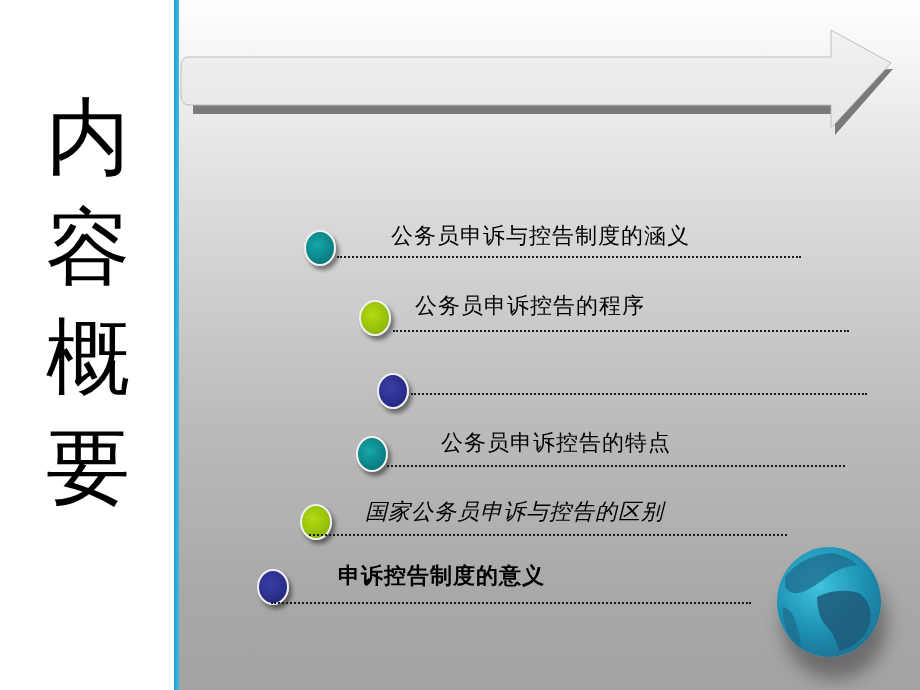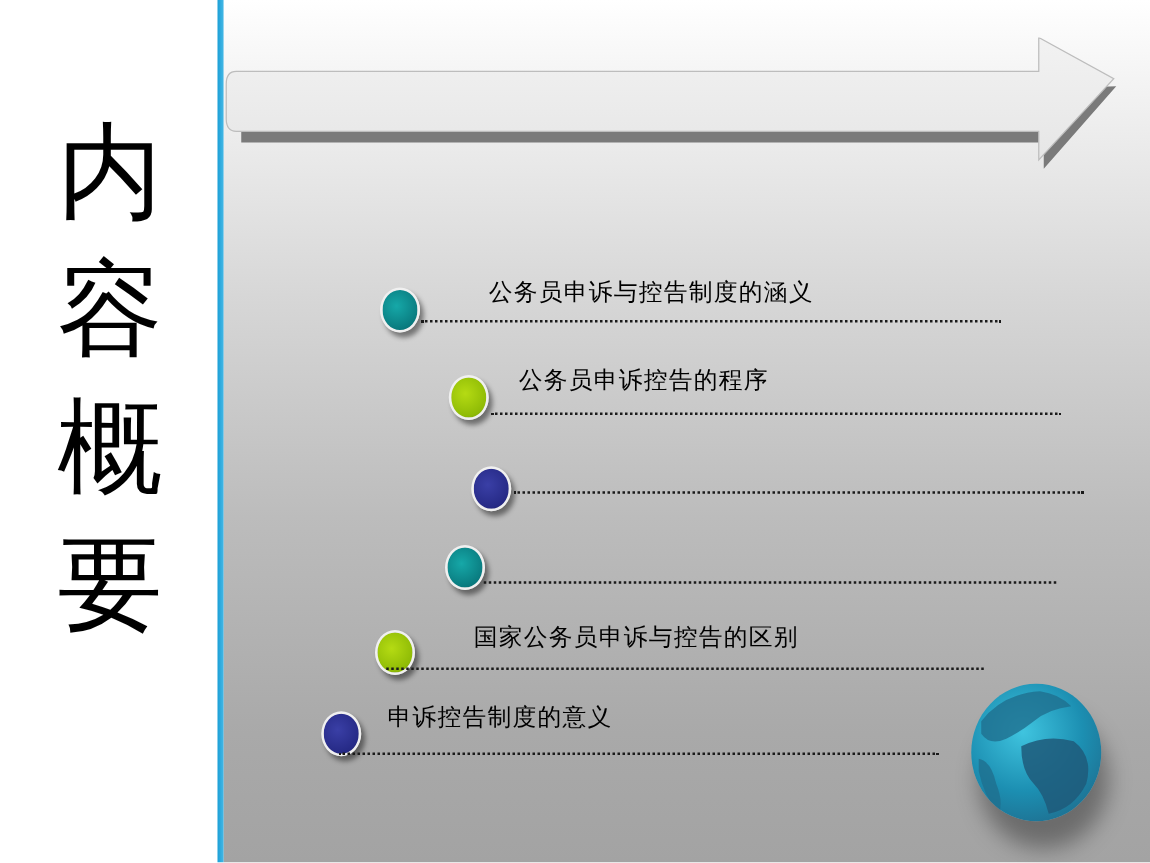--- a/index.html
+++ b/index.html
@@ -8,21 +8,21 @@
   .vtitle { position:absolute; left:38px; top:82px; width:100px; font-family:"DejaVu Serif", serif; font-size:84px; line-height:110px; color:#000; text-align:center; }
   .vtitle span { display:block; }
   .divider { position:absolute; left:174px; top:0; width:5px; height:690px; background:linear-gradient(to right,#1a9fd6,#46b8e6); }
   .main { position:absolute; left:179px; top:0; width:741px; height:690px;
           background:linear-gradient(to bottom,#ffffff 0%,#ededed 15%,#d6d6d6 35%,#bcbcbc 60%,#a9a9a9 85%,#a3a3a3 100%); }
   .arrow { position:absolute; left:0; top:30px; width:741px; height:110px; }
   .bullet { position:absolute; width:28px; height:32px; border-radius:50%; border:2px solid #f0f0f0; box-shadow:3px 4px 4px rgba(0,0,0,0.45); }
   .bl-teal { background:radial-gradient(circle at 40% 40%,#16a8a8,#0a7c80 70%,#066066); }
   .bl-green { background:radial-gradient(circle at 40% 40%,#b5db13,#8fbb06 70%,#6d9104); }
   .bl-blue { background:radial-gradient(circle at 40% 40%,#3a3fa6,#262a86 70%,#1a1d66); }
-  .label { position:absolute; font-size:19px; color:#000; white-space:nowrap; letter-spacing:1px;text-align:right; }
+  .label { position:absolute; font-size:22px; color:#000; white-space:nowrap; letter-spacing:1px;text-align:right; }
   .dots { position:absolute; height:0; border-bottom:2px dotted #1a1a1a; }
   .globe { position:absolute; left:598px; top:547px; width:104px; height:110px; border-radius:50%;
            background:radial-gradient(circle at 40% 35%,#3fc4df,#1c8fb2 50%,#1f5f7f 100%);
            box-shadow:6px 22px 18px rgba(0,0,0,0.35); overflow:hidden; }
 </style>
 </head>
 <body>
 
 <div class="left">
   <div class="vtitle">
@@ -51,28 +51,29 @@
   <div class="dots" style="left:158px;top:256px;width:464px;"></div>
 
   <div class="bullet bl-green" style="left:180px;top:300px;"></div>
   <div class="label" style="left:236px;top:291px;">公务员申诉控告的程序</div>
   <div class="dots" style="left:214px;top:330px;width:456px;"></div>
 
   <div class="bullet bl-blue" style="left:198px;top:373px;"></div>
   <div class="dots" style="left:232px;top:393px;width:456px;"></div>
 
   <div class="bullet bl-teal" style="left:177px;top:436px;"></div>
+  <div class="label" style="left:262px;top:428px;">公务员申诉控告的特点</div>
   <div class="dots" style="left:208px;top:465px;width:458px;"></div>
 
   <div class="bullet bl-green" style="left:121px;top:504px;"></div>
-  <div class="label" style="left:200px;top:497px;">国家公务员申诉与控告的区别</div>
+  <div class="label" style="left:186px;top:497px;font-style:italic;">国家公务员申诉与控告的区别</div>
   <div class="dots" style="left:130px;top:534px;width:478px;"></div>
 
   <div class="bullet bl-blue" style="left:78px;top:569px;"></div>
-  <div class="label" style="left:131px;top:561px;">申诉控告制度的意义</div>
+  <div class="label" style="left:159px;top:561px;font-weight:bold;">申诉控告制度的意义</div>
   <div class="dots" style="left:92px;top:602px;width:480px;"></div>
 
   <div class="globe">
     <svg width="104" height="110" viewBox="0 0 104 110">
       <path d="M8 30 Q25 8 55 6 Q70 8 80 18 Q62 20 50 30 Q40 38 28 44 Q15 50 8 40 Z" fill="#1f6f8f" opacity="0.8"></path>
       <path d="M40 50 Q60 40 82 46 Q98 58 92 80 Q82 100 62 104 Q58 88 50 80 Q40 70 40 50 Z" fill="#1f5a7a" opacity="0.85"></path>
       <path d="M6 60 Q16 62 20 80 Q26 95 22 104 Q10 90 6 70 Z" fill="#1f6f8f" opacity="0.8"></path>
     </svg>
   </div>
 </div>

